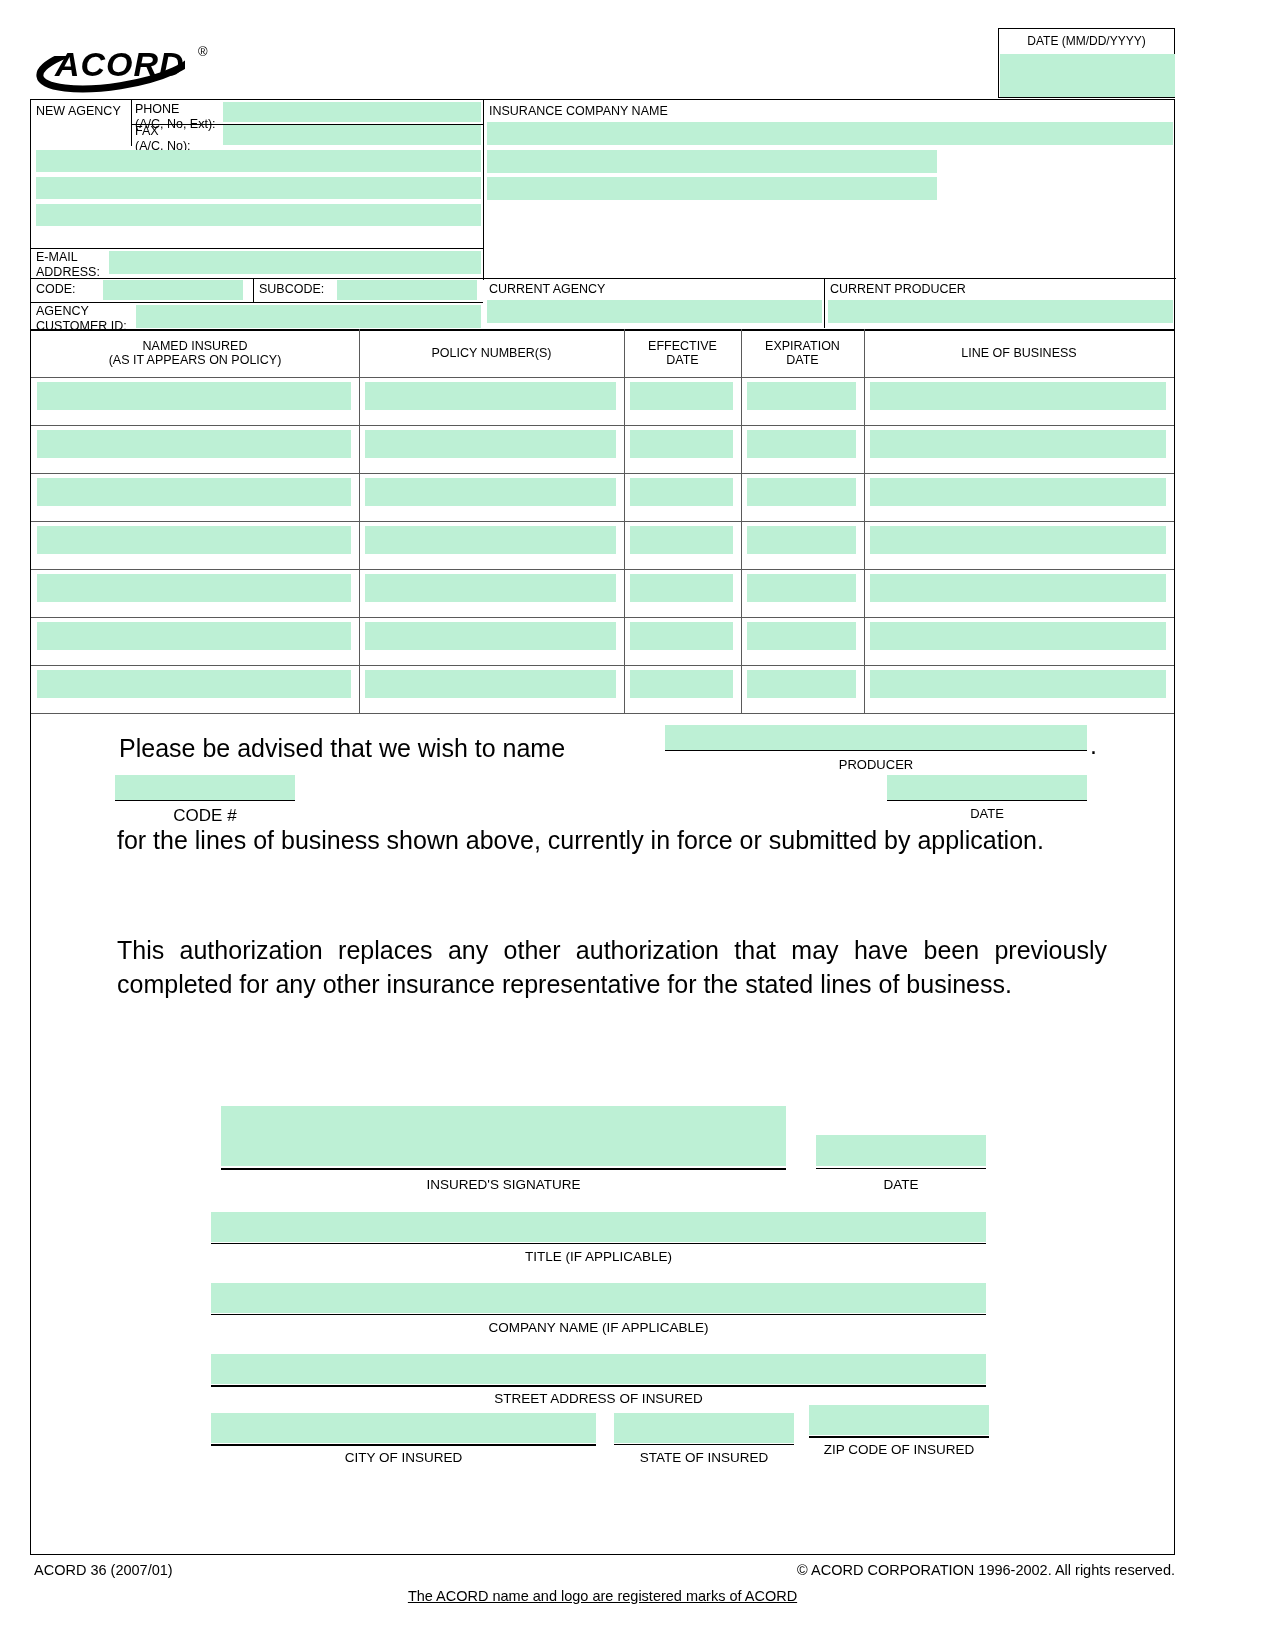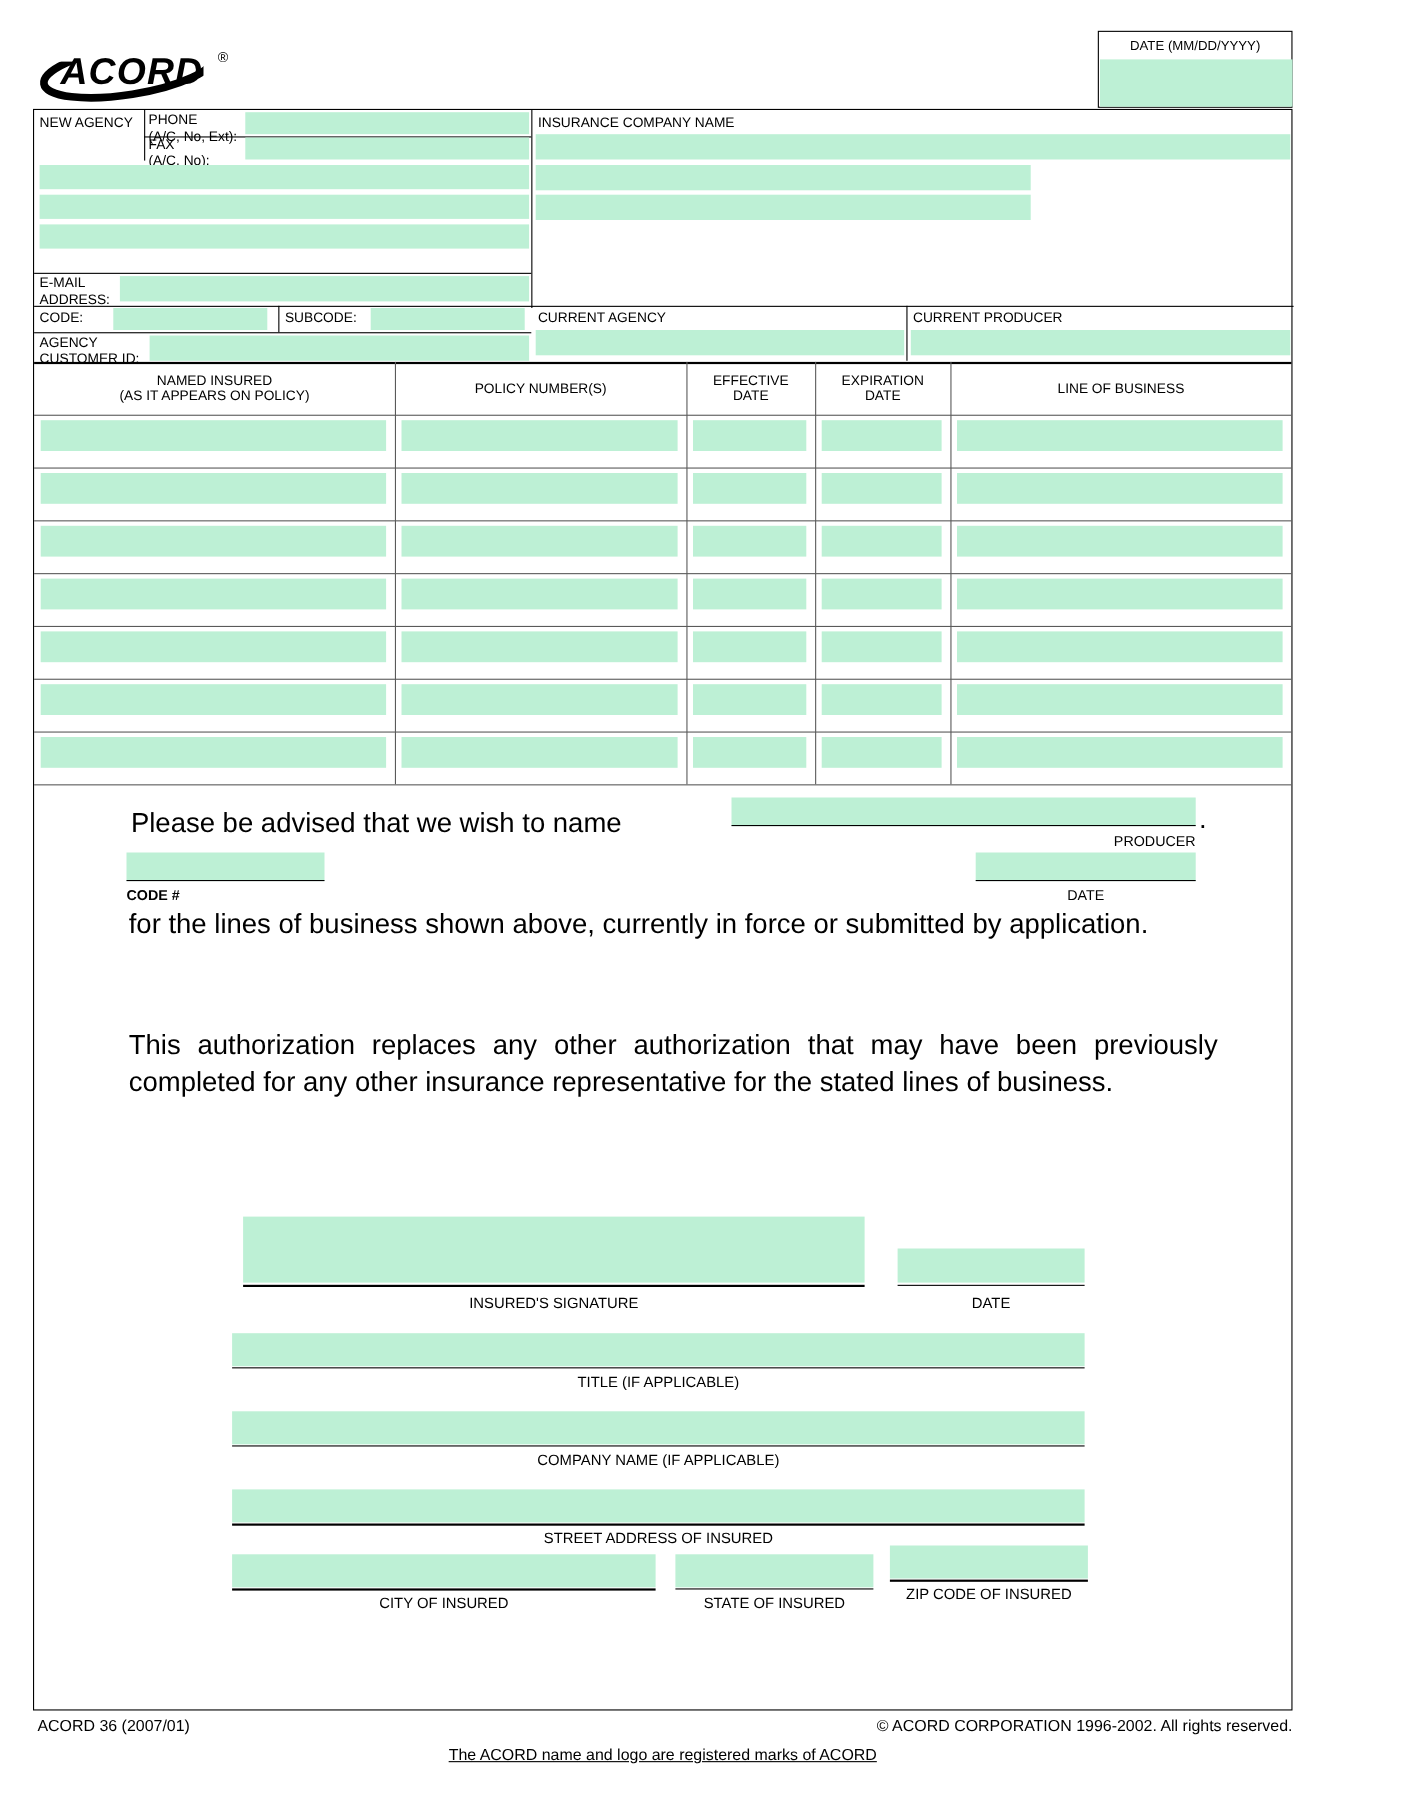--- a/index.html
+++ b/index.html
@@ -121,27 +121,27 @@
   .trow { position: absolute; left: 0; width: 1143px; height: 48px; }
   .cellfill { position: absolute; height: 28px; top: 5px; }
 
   
   .stmt { position: absolute; left: 0; top: 605px; width: 1143px; height: 400px; }
   .stmt-text { font-size: 25px; line-height: 34px; }
 
   .line1 { position: absolute; left: 88px; top: 26px; white-space: nowrap; }
   .f-producer { position: absolute; left: 634px; top: 20px; width: 422px; height: 26px;
                 border-bottom: 1.2px solid #000; }
-  .lbl-producer { position: absolute; left: 634px; top: 52px; width: 422px; text-align: right;
+  .lbl-producer { position: absolute; left: 634px; top: 52px; width: 422px; text-align: center;
                   font-size: 13px; }
   .period { position: absolute; left: 1059px; top: 26px; font-size: 25px; }
 
   .f-code2 { position: absolute; left: 84px; top: 70px; width: 180px; height: 26px;
              border-bottom: 1.2px solid #000; }
-  .lbl-code2 { position: absolute; left: 84px; top: 101px; width: 180px; font-size: 13px; font-weight: bold; }
+  .lbl-code2 { position: absolute; left: 84px; top: 101px; width: 180px; text-align: center; font-size: 17px; }
   .line2 { position: absolute; left: 272px; top: 75px; white-space: nowrap; }
   .f-date2 { position: absolute; left: 856px; top: 70px; width: 200px; height: 26px;
              border-bottom: 1.2px solid #000; }
   .lbl-date2 { position: absolute; left: 856px; top: 101px; width: 200px; text-align: center; font-size: 13px; }
 
   .line3 { position: absolute; left: 86px; top: 118px; width: 990px; }
   .para2 { position: absolute; left: 86px; top: 228px; width: 990px; text-align: justify; }
 
   
   .sig { position: absolute; left: 0; top: 1000px; width: 1143px; }

